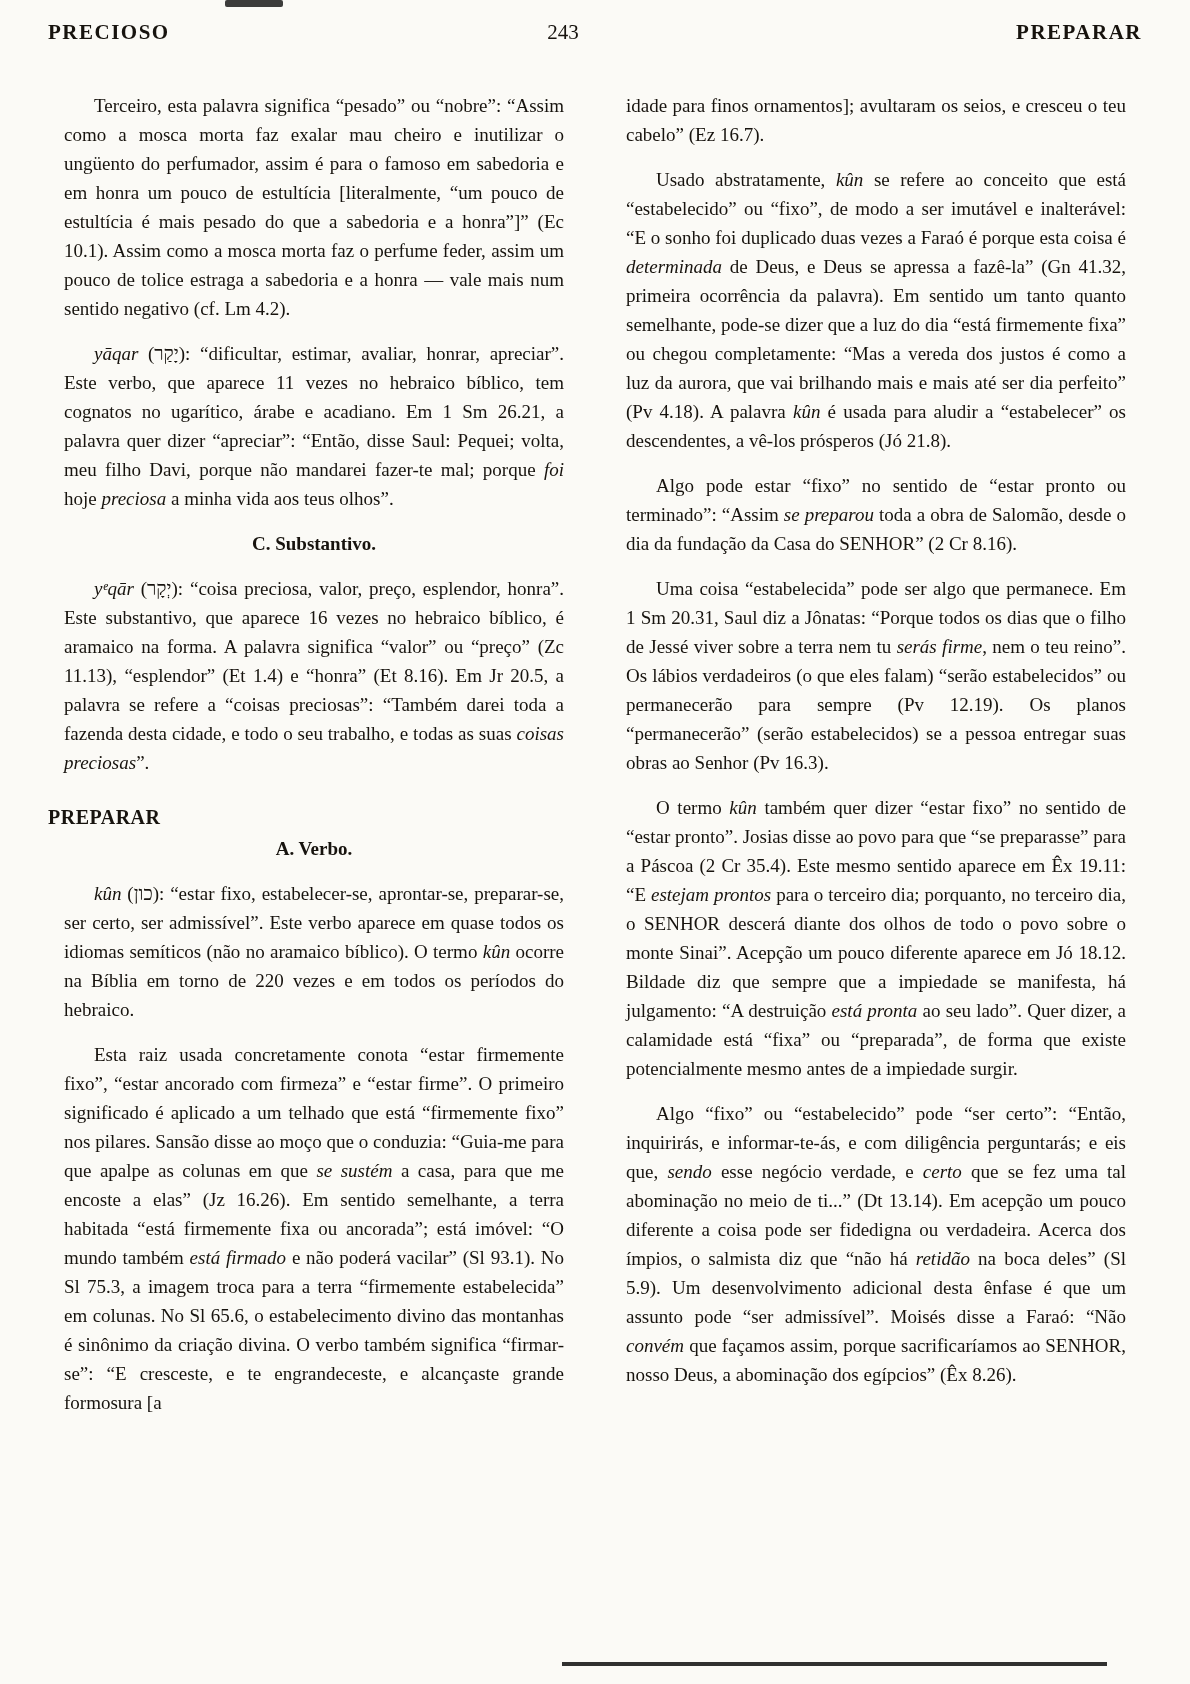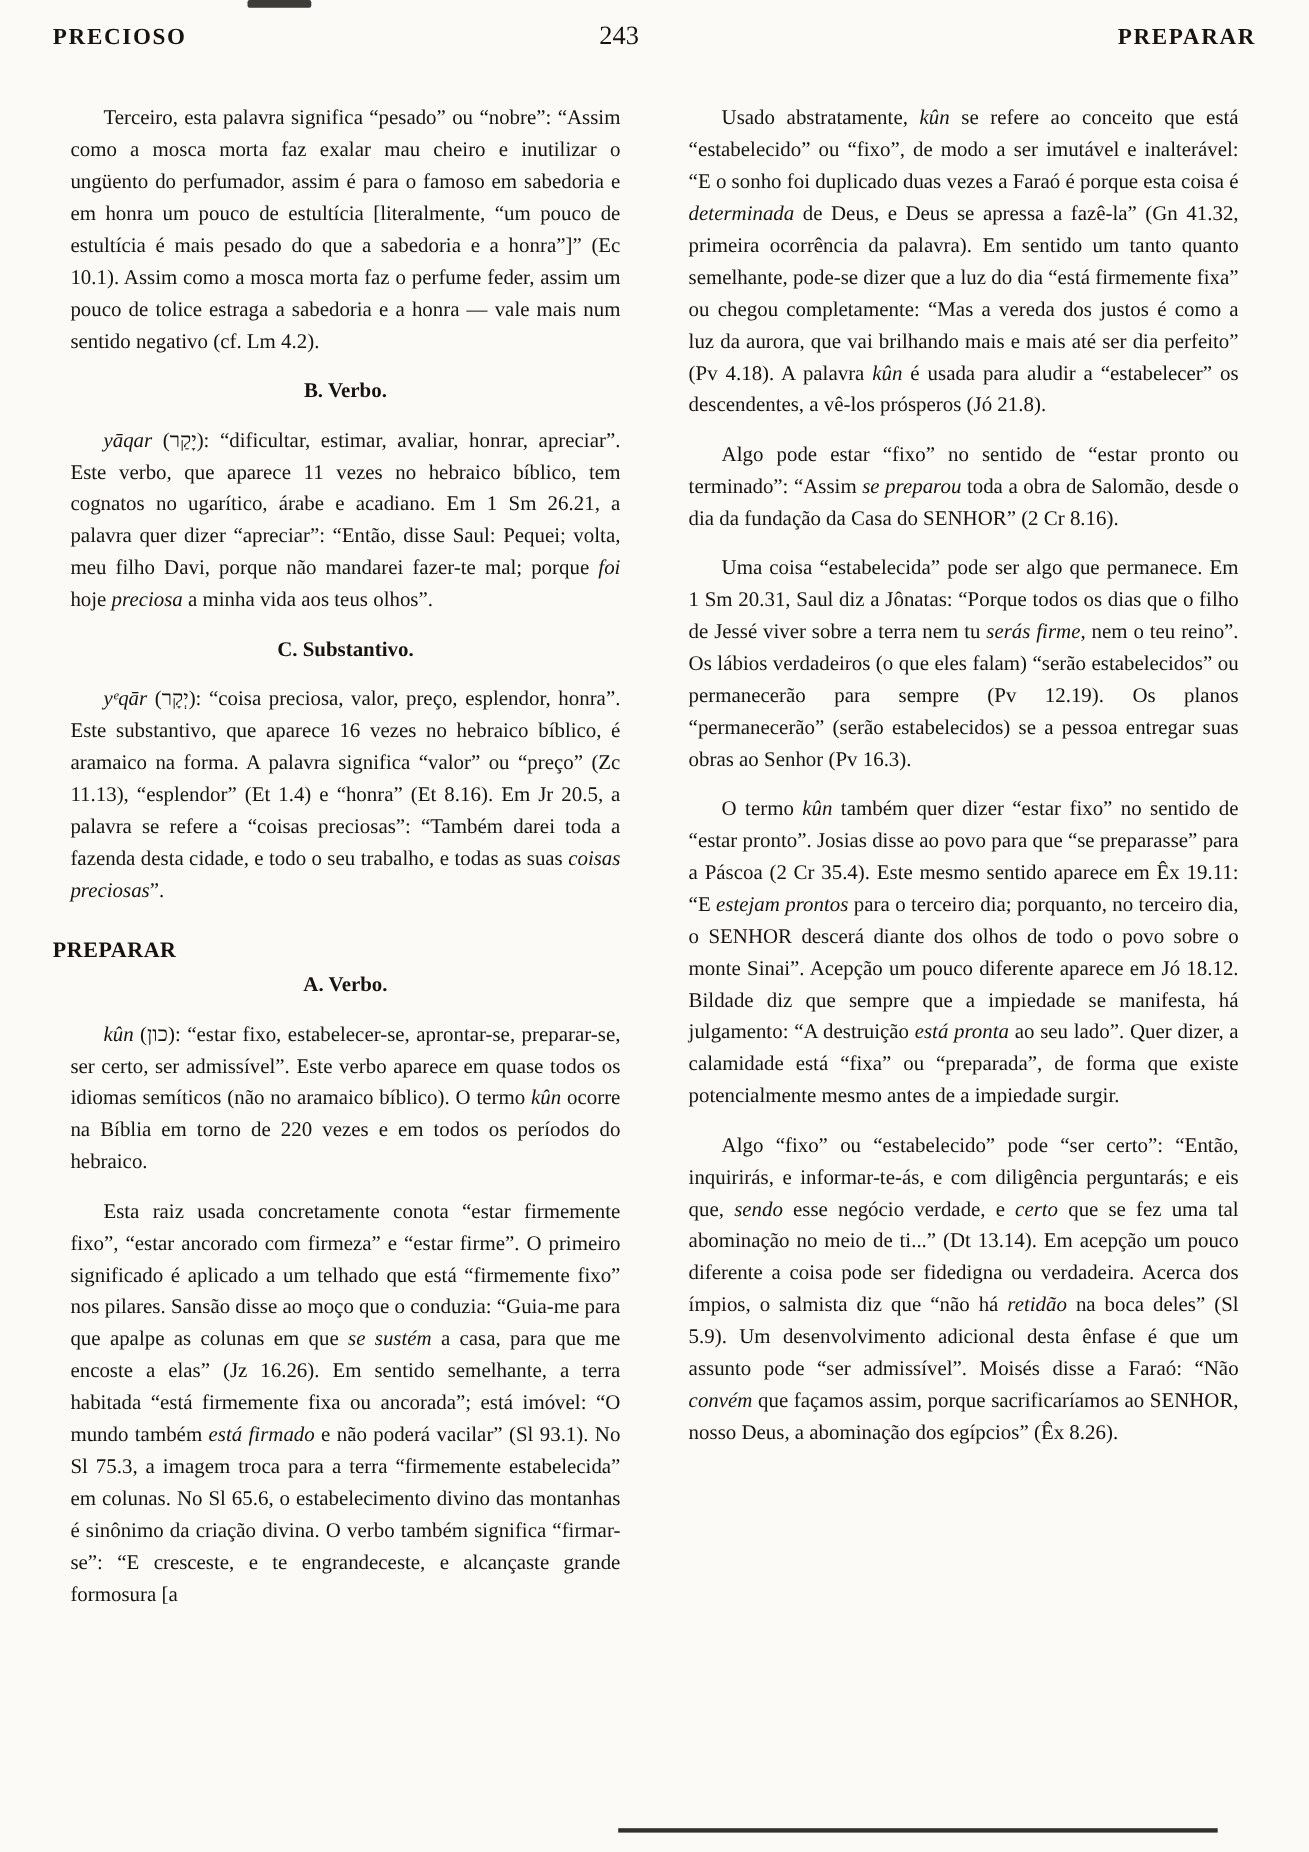--- a/index.html
+++ b/index.html
@@ -17,21 +17,21 @@
     align-items: baseline;
     margin-bottom: 30px;
     font-family: Liberation Serif, serif;
   }
   .running-head {
     font-weight: bold;
     font-size: 21px;
     letter-spacing: 1.5px;
   }
   .page-number {
-    font-size: 24px;
+    font-size: 21px;
     font-weight: normal;
     transform: translateX(-30px);
   }
   .columns {
     display: flex;
     gap: 30px;
   }
   .column {
     flex: 1 1 0;
     min-width: 0;
@@ -69,30 +69,30 @@
 
 <header class="page-header">
   <span class="running-head">PRECIOSO</span>
   <span class="page-number">243</span>
   <span class="running-head">PREPARAR</span>
 </header>
 
 <main class="columns">
   <div class="column">
       <p class="paragraph">Terceiro, esta palavra significa “pesado” ou “nobre”: “Assim como a mosca morta faz exalar mau cheiro e inutilizar o ungüento do perfumador, assim é para o famoso em sabedoria e em honra um pouco de estultícia [literalmente, “um pouco de estultícia é mais pesado do que a sabedoria e a honra”]” (Ec 10.1). Assim como a mosca morta faz o perfume feder, assim um pouco de tolice estraga a sabedoria e a honra — vale mais num sentido negativo (cf. Lm 4.2).</p>
-      <h3 class="subheading">B. Verbo.</h3>
       <p class="paragraph"><i>yāqar</i> (יָקַר): “dificultar, estimar, avaliar, honrar, apreciar”. Este verbo, que aparece 11 vezes no hebraico bíblico, tem cognatos no ugarítico, árabe e acadiano. Em 1 Sm 26.21, a palavra quer dizer “apreciar”: “Então, disse Saul: Pequei; volta, meu filho Davi, porque não mandarei fazer-te mal; porque <i>foi</i> hoje <i>preciosa</i> a minha vida aos teus olhos”.</p>
       <h3 class="subheading">C. Substantivo.</h3>
       <p class="paragraph"><i>yᵉqār</i> (יְקָר): “coisa preciosa, valor, preço, esplendor, honra”. Este substantivo, que aparece 16 vezes no hebraico bíblico, é aramaico na forma. A palavra significa “valor” ou “preço” (Zc 11.13), “esplendor” (Et 1.4) e “honra” (Et 8.16). Em Jr 20.5, a palavra se refere a “coisas preciosas”: “Também darei toda a fazenda desta cidade, e todo o seu trabalho, e todas as suas <i>coisas preciosas</i>”.</p>
       <h3 class="entry-heading">PREPARAR</h3>
       <h3 class="subheading">A. Verbo.</h3>
       <p class="paragraph"><i>kûn</i> (כון): “estar fixo, estabelecer-se, aprontar-se, preparar-se, ser certo, ser admissível”. Este verbo aparece em quase todos os idiomas semíticos (não no aramaico bíblico). O termo <i>kûn</i> ocorre na Bíblia em torno de 220 vezes e em todos os períodos do hebraico.</p>
       <p class="paragraph">Esta raiz usada concretamente conota “estar firmemente fixo”, “estar ancorado com firmeza” e “estar firme”. O primeiro significado é aplicado a um telhado que está “firmemente fixo” nos pilares. Sansão disse ao moço que o conduzia: “Guia-me para que apalpe as colunas em que <i>se sustém</i> a casa, para que me encoste a elas” (Jz 16.26). Em sentido semelhante, a terra habitada “está firmemente fixa ou ancorada”; está imóvel: “O mundo também <i>está firmado</i> e não poderá vacilar” (Sl 93.1). No Sl 75.3, a imagem troca para a terra “firmemente estabelecida” em colunas. No Sl 65.6, o estabelecimento divino das montanhas é sinônimo da criação divina. O verbo também significa “firmar-se”: “E cresceste, e te engrandeceste, e alcançaste grande formosura [a</p>
     </div>
   <div class="column">
+      <p class="paragraph-noindent">idade para finos ornamentos]; avultaram os seios, e cresceu o teu cabelo” (Ez 16.7).</p>
       <p class="paragraph">Usado abstratamente, <i>kûn</i> se refere ao conceito que está “estabelecido” ou “fixo”, de modo a ser imutável e inalterável: “E o sonho foi duplicado duas vezes a Faraó é porque esta coisa é <i>determinada</i> de Deus, e Deus se apressa a fazê-la” (Gn 41.32, primeira ocorrência da palavra). Em sentido um tanto quanto semelhante, pode-se dizer que a luz do dia “está firmemente fixa” ou chegou completamente: “Mas a vereda dos justos é como a luz da aurora, que vai brilhando mais e mais até ser dia perfeito” (Pv 4.18). A palavra <i>kûn</i> é usada para aludir a “estabelecer” os descendentes, a vê-los prósperos (Jó 21.8).</p>
       <p class="paragraph">Algo pode estar “fixo” no sentido de “estar pronto ou terminado”: “Assim <i>se preparou</i> toda a obra de Salomão, desde o dia da fundação da Casa do SENHOR” (2 Cr 8.16).</p>
       <p class="paragraph">Uma coisa “estabelecida” pode ser algo que permanece. Em 1 Sm 20.31, Saul diz a Jônatas: “Porque todos os dias que o filho de Jessé viver sobre a terra nem tu <i>serás firme</i>, nem o teu reino”. Os lábios verdadeiros (o que eles falam) “serão estabelecidos” ou permanecerão para sempre (Pv 12.19). Os planos “permanecerão” (serão estabelecidos) se a pessoa entregar suas obras ao Senhor (Pv 16.3).</p>
       <p class="paragraph">O termo <i>kûn</i> também quer dizer “estar fixo” no sentido de “estar pronto”. Josias disse ao povo para que “se preparasse” para a Páscoa (2 Cr 35.4). Este mesmo sentido aparece em Êx 19.11: “E <i>estejam prontos</i> para o terceiro dia; porquanto, no terceiro dia, o SENHOR descerá diante dos olhos de todo o povo sobre o monte Sinai”. Acepção um pouco diferente aparece em Jó 18.12. Bildade diz que sempre que a impiedade se manifesta, há julgamento: “A destruição <i>está pronta</i> ao seu lado”. Quer dizer, a calamidade está “fixa” ou “preparada”, de forma que existe potencialmente mesmo antes de a impiedade surgir.</p>
       <p class="paragraph">Algo “fixo” ou “estabelecido” pode “ser certo”: “Então, inquirirás, e informar-te-ás, e com diligência perguntarás; e eis que, <i>sendo</i> esse negócio verdade, e <i>certo</i> que se fez uma tal abominação no meio de ti...” (Dt 13.14). Em acepção um pouco diferente a coisa pode ser fidedigna ou verdadeira. Acerca dos ímpios, o salmista diz que “não há <i>retidão</i> na boca deles” (Sl 5.9). Um desenvolvimento adicional desta ênfase é que um assunto pode “ser admissível”. Moisés disse a Faraó: “Não <i>convém</i> que façamos assim, porque sacrificaríamos ao SENHOR, nosso Deus, a abominação dos egípcios” (Êx 8.26).</p>
     </div>
 </main>
 
 <div class="artifact artifact-bottom"></div>
 

